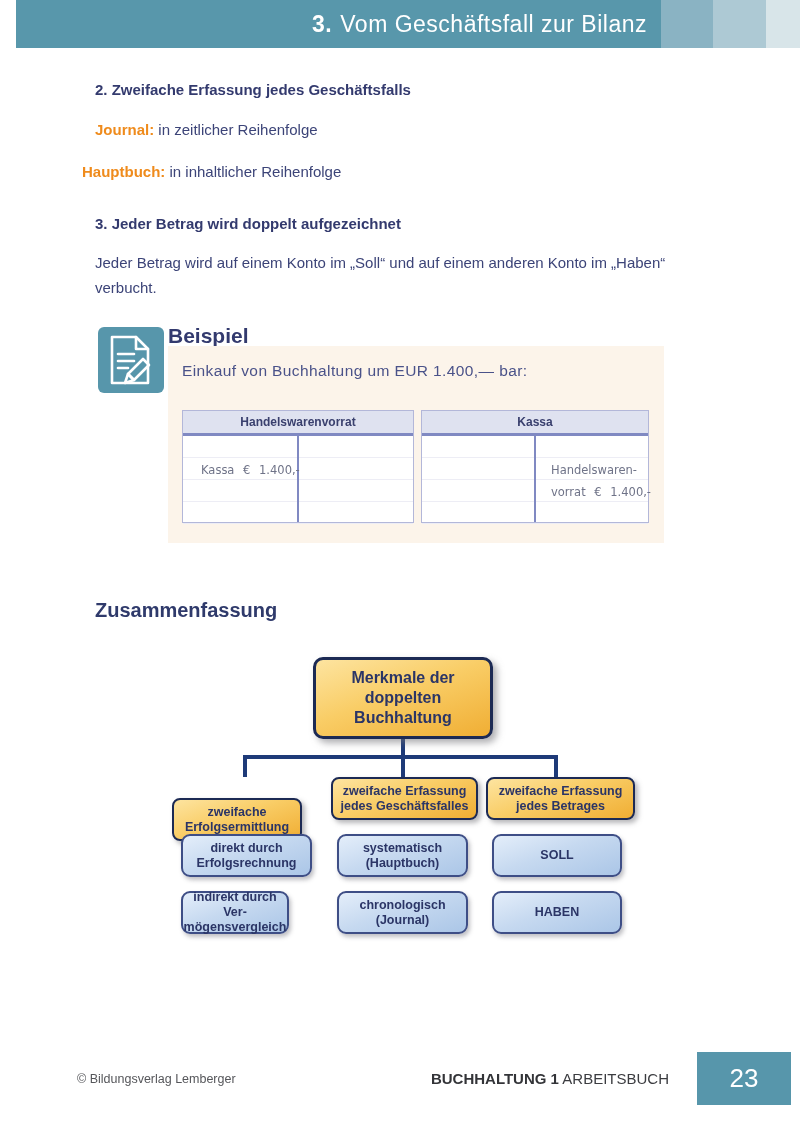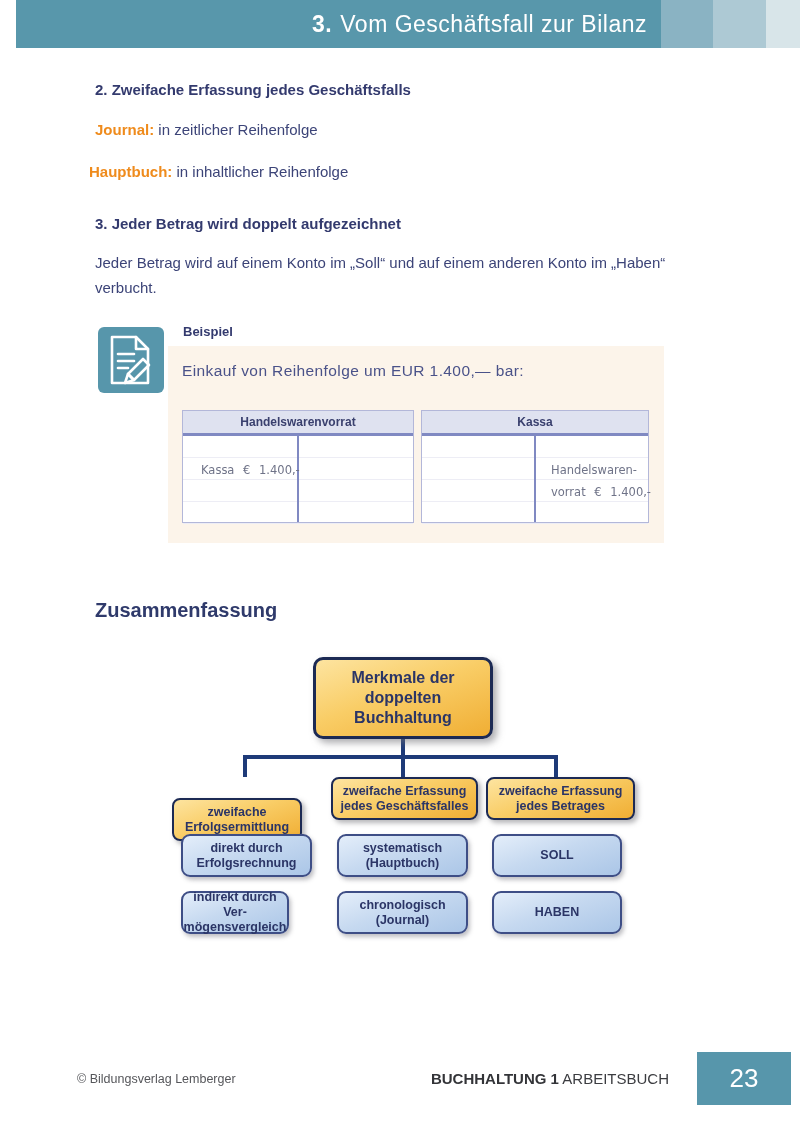--- a/index.html
+++ b/index.html
@@ -16,21 +16,21 @@
   .header-title{position:absolute;top:0;left:0;width:631px;height:48px;line-height:48px;
         text-align:right;color:#ffffff;font-size:23px;letter-spacing:.5px;}
   .header-title .num{font-weight:bold;margin-right:8px;}
   .h-bold{position:absolute;font-size:15px;font-weight:bold;color:#333a6e;}
   .line{position:absolute;font-size:15px;color:#3c4478;}
   .orange{color:#ef8b1c;font-weight:bold;}
   .para{position:absolute;left:95px;top:251px;width:620px;font-size:15px;color:#3c4478;line-height:1.65;}
 
   
   .ex-icon{position:absolute;left:98px;top:327px;width:66px;height:66px;background:#5796ab;border-radius:6px;}
-  .ex-label{position:absolute;left:168px;top:324px;font-size:13px;font-weight:bold;color:#333a6e;margin-left:15px;}
+  .ex-label{position:absolute;left:168px;top:324px;font-size:21px;font-weight:bold;color:#333a6e;}
   .ex-box{position:absolute;left:168px;top:346px;width:496px;height:197px;background:#fcf4ea;}
   .ex-intro{position:absolute;left:14px;top:16px;font-size:15.5px;color:#4a5289;letter-spacing:.4px;}
 
   .taccount{position:absolute;top:64px;height:113px;background:#ffffff;border:1px solid #b3b7d9;box-sizing:border-box;}
   .ta-1{left:14px;width:232px;}
   .ta-2{left:253px;width:228px;}
   .ta-head{height:22px;line-height:22px;text-align:center;background:#dfe2f0;
         border-bottom:3px solid #8089c2;font-size:12px;font-weight:bold;color:#3a406e;}
   .ta-body{position:relative;height:86px;}
   .ta-div{position:absolute;top:0;bottom:0;left:calc(50% - 1px);width:2px;background:#8089c2;}
@@ -74,21 +74,21 @@
     <div class="header-title">
       <span class="num">3.</span><span>Vom Geschäftsfall zur Bilanz</span>
     </div>
   </div>
 
   <div class="h-bold" style="left:95px;top:81px;">2. Zweifache Erfassung jedes Geschäftsfalls</div>
   <div class="line" style="left:95px;top:121px;">
     <span class="orange">Journal:</span>
     <span>in zeitlicher Reihenfolge</span>
   </div>
-  <div class="line" style="left:89px;top:163px;">
+  <div class="line" style="left:82px;top:163px;">
     <span class="orange">Hauptbuch:</span>
     <span>in inhaltlicher Reihenfolge</span>
   </div>
 
   <div class="h-bold" style="left:95px;top:215px;">3. Jeder Betrag wird doppelt aufgezeichnet</div>
   <div class="para">Jeder Betrag wird auf einem Konto im „Soll“ und auf einem anderen Konto im „Haben“ verbucht.</div>
 
   <div class="ex-icon">
     <svg width="66" height="66" viewBox="0 0 66 66" fill="none" stroke="#ffffff" stroke-width="2.6" stroke-linejoin="round" stroke-linecap="round">
       <path d="M14 10 H38 L50 22 V56 H14 Z"></path>
@@ -96,21 +96,21 @@
       <path d="M20 27 H36"></path>
       <path d="M20 34 H36"></path>
       <path d="M20 41 H30"></path>
       <path d="M30 47 L45 32 L51 38 L36 53 Z"></path>
       <path d="M30 47 L27 56 L36 53 Z"></path>
     </svg>
   </div>
   <div class="ex-label">Beispiel</div>
 
   <div class="ex-box">
-    <div class="ex-intro">Einkauf von Reihenfolge um EUR 1.400,— bar:</div>
+    <div class="ex-intro">Einkauf von Buchhaltung um EUR 1.400,— bar:</div>
 
     <div class="taccount ta-1">
       <div class="ta-head">Handelswarenvorrat</div>
       <div class="ta-body">
         <div class="ta-row"></div>
         <div class="ta-row"></div>
         <div class="ta-row"></div>
         <div class="ta-row"></div>
         <div class="ta-div"></div>
         <div class="ta-entry" style="left:18px;top:27px;">Kassa € 1.400,-</div>

